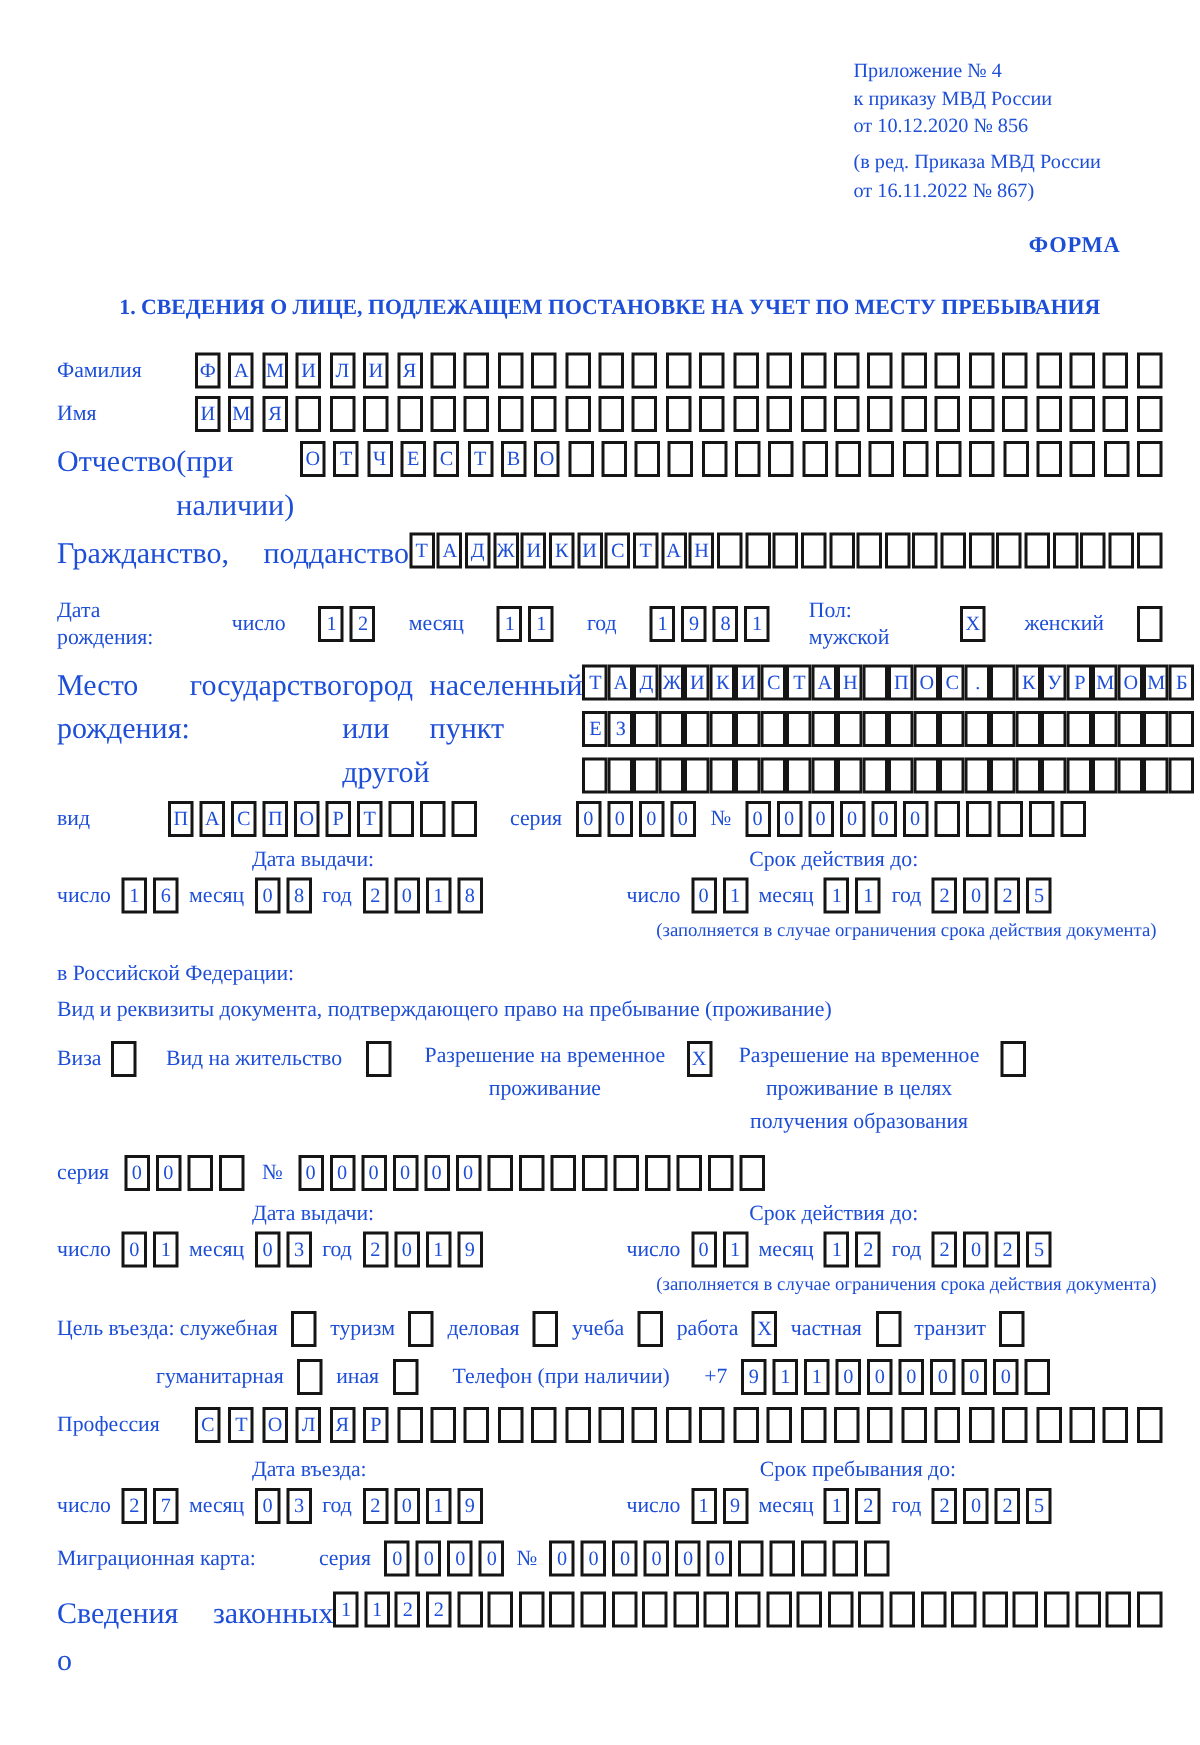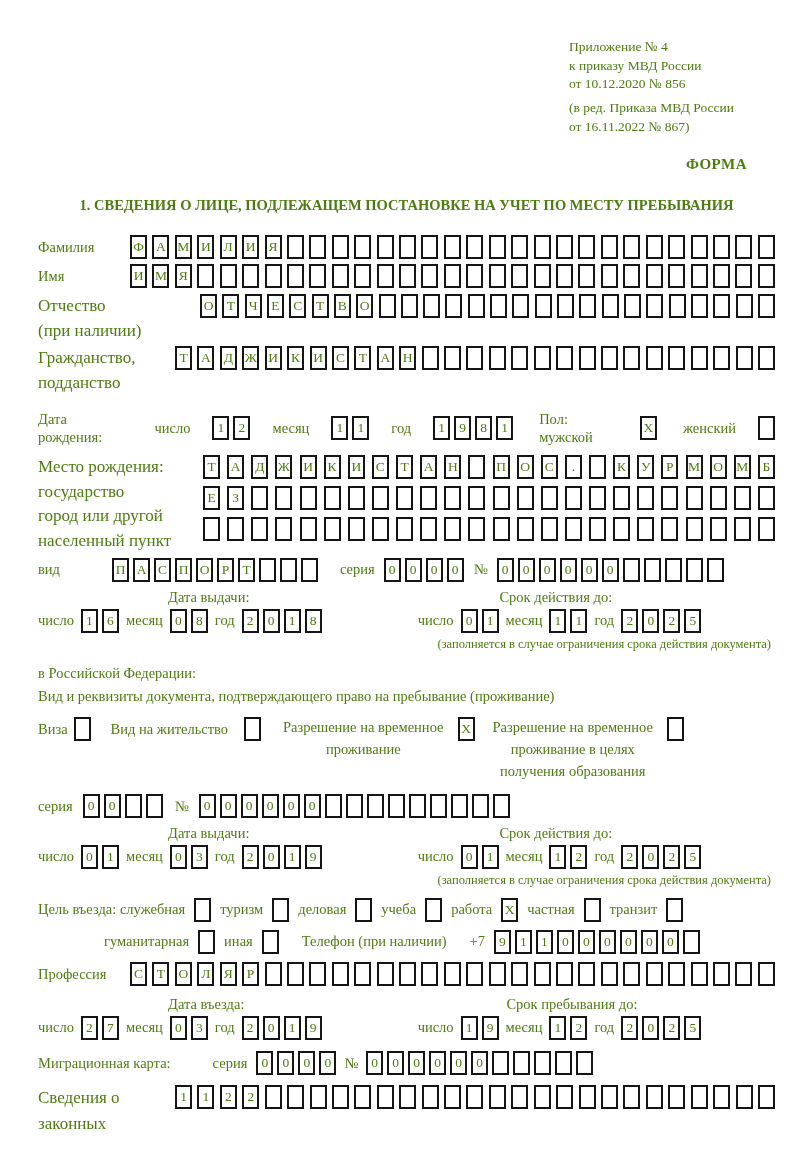--- a/index.html
+++ b/index.html
@@ -1,41 +1,41 @@
 <!DOCTYPE html>
 <html><head>
 <meta charset="utf-8">
 <style>
   html,body{margin:0;padding:0;background:#ffffff;}
   .page{
-    width:800px;height:1163px;background:#fff;color:#4d7c0f;
+    width:800px;height:1163px;background:#fff;color:#1d4ed8;
     font-family:"Liberation Serif","DejaVu Serif",serif;
     box-sizing:border-box;padding:38px 25px 0 38px;position:relative;overflow:hidden;border-radius:19px;
   }
   .hdr-note{width:200px;margin-left:auto;margin-right:6px;font-size:13.5px;line-height:1.38;}
   .hdr-note .sub{margin-top:5px;}
   .forma{font-weight:bold;font-size:15px;text-align:right;padding-right:28px;margin-top:20px;letter-spacing:.5px;}
   .title{margin-top:24px;text-align:center;font-weight:bold;font-size:15.5px;line-height:1.55;}
   .blank{display:inline-block;width:56px;height:13px;border-bottom:2px solid #000;margin-left:10px;}
   .sec{margin-top:24px;text-align:center;font-weight:bold;font-size:14.5px;}
   .lbl{font-size:14.5px;line-height:1.25;}
   .row{display:flex;align-items:center;font-family:Liberation Serif, serif;}
   .rowt{display:flex;align-items:flex-start;}
   .cell{
     box-sizing:border-box;width:17px;height:24px;border:2px solid #151515;background:#fff;
     display:inline-flex;align-items:center;justify-content:center;
     font-size:13.5px;flex:0 0 auto;
   }
   .cells{display:flex;justify-content:space-between;flex:1;}
   .cellsfix{display:flex;gap:4px;}
   .w92{flex:0 0 92px;}
-  .w137{flex:0 0 137px;}
+  .w137{flex:0 0 137px;gap:23px;}
   .w162{flex:0 0 162px;}
   .w165{flex:0 0 165px;}
-  .lblcol{display:flex;flex-direction:column;font-size:17px;line-height:1.45;}
+  .lblcol{display:flex;flex-direction:row;font-size:20px;line-height:1.45;}
   .grow{flex:1;display:flex;flex-direction:column;}
   .dgrp{display:flex;align-items:center;gap:7px;font-size:14.5px;}
   .dhdr{display:flex;font-size:14.5px;margin-top:7px;}
   .note{font-size:12.5px;text-align:right;padding-right:4px;margin-top:4px;}
   .para{font-size:14.5px;line-height:1.65;margin-top:10px;}
   .stayrow{display:flex;align-items:flex-start;margin-top:8px;font-size:14.5px;}
   .stayrow .lbl{line-height:24px;}
   .cbblock{text-align:center;line-height:1.5;font-size:14.5px;}
   .goalrow{display:flex;align-items:center;margin-top:10px;font-size:14.5px;gap:9px;flex-wrap:nowrap;}
 </style>

